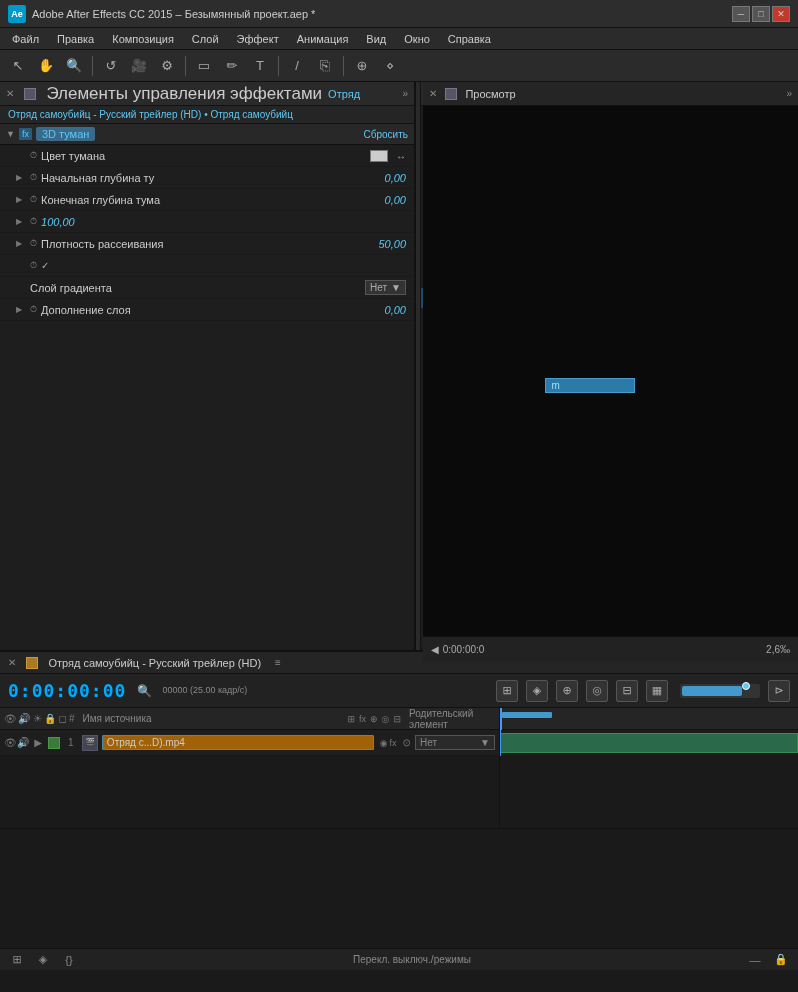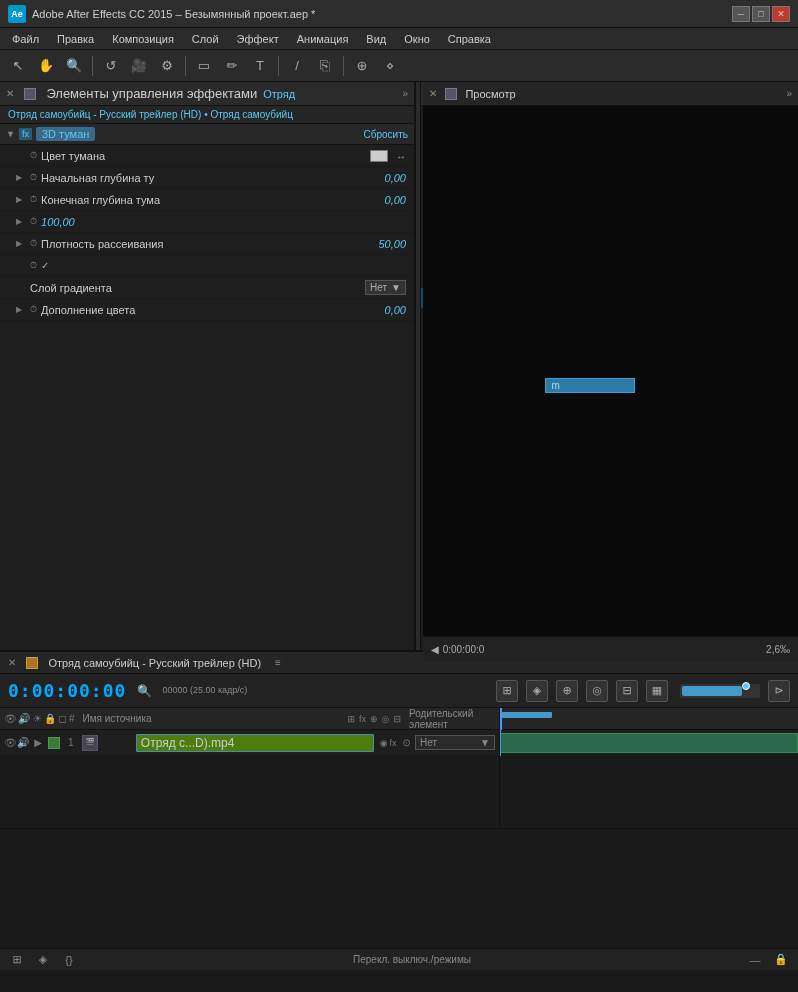--- a/index.html
+++ b/index.html
@@ -103,21 +103,21 @@
     }
     .panel-header {
       background: #2a2a2a;
       height: 24px;
       display: flex;
       align-items: center;
       padding: 0 6px;
       border-bottom: 1px solid #111;
       gap: 6px;
     }
-    .panel-title { color: #cccccc; font-size: 13px; }
+    .panel-title { color: #cccccc; font-size: 17px; }
     .panel-title-accent { color: #5bc8f5; }
     .panel-arrow { color: #888; font-size: 10px; margin-left: auto; }
 
     .comp-label {
       background: #252525;
       padding: 3px 8px;
       font-size: 10px;
       color: #aaa;
       border-bottom: 1px solid #111;
     }
@@ -322,26 +322,25 @@
       width: 16px; height: 16px;
       background: #445;
       border: 1px solid #556;
       margin: 0 2px;
       display: flex; align-items: center; justify-content: center;
       font-size: 7px; color: #89c;
     }
     .layer-name {
       flex: 1;
       color: #cccccc;
-      font-size: 12px;
-      background: #4d7c0f;
+      font-size: 10px;
+      background: #a16207;
       border: 1px solid #4a8aaa;
       padding: 1px 4px;
       border-radius: 1px;
-      margin-left: 34px;
     }
     .layer-parent-area {
       display: flex; align-items: center; gap: 4px;
     }
     .layer-parent-icon { color: #777; font-size: 10px; }
     .layer-parent-select {
       background: #2a2a2a;
       border: 1px solid #555;
       color: #888;
       font-size: 10px;
@@ -584,21 +583,21 @@
         <span class="row-label">Слой градиента</span>
         <div class="row-dropdown">
           <span>Нет</span>
           <span class="row-dropdown-arrow">▼</span>
         </div>
       </div>
 
       <div class="effect-row">
         <span class="row-expand">▶</span>
         <span class="row-clock">⏱</span>
-        <span class="row-label">Дополнение цвета</span>
+        <span class="row-label">Дополнение слоя</span>
         <span class="row-value">0,00</span>
       </div>
 
     </div>
   </div>
 
   <div class="vertical-divider"></div>
 
   <div class="main-right-area">
     <div style="display:flex; flex:1; overflow:hidden;">

